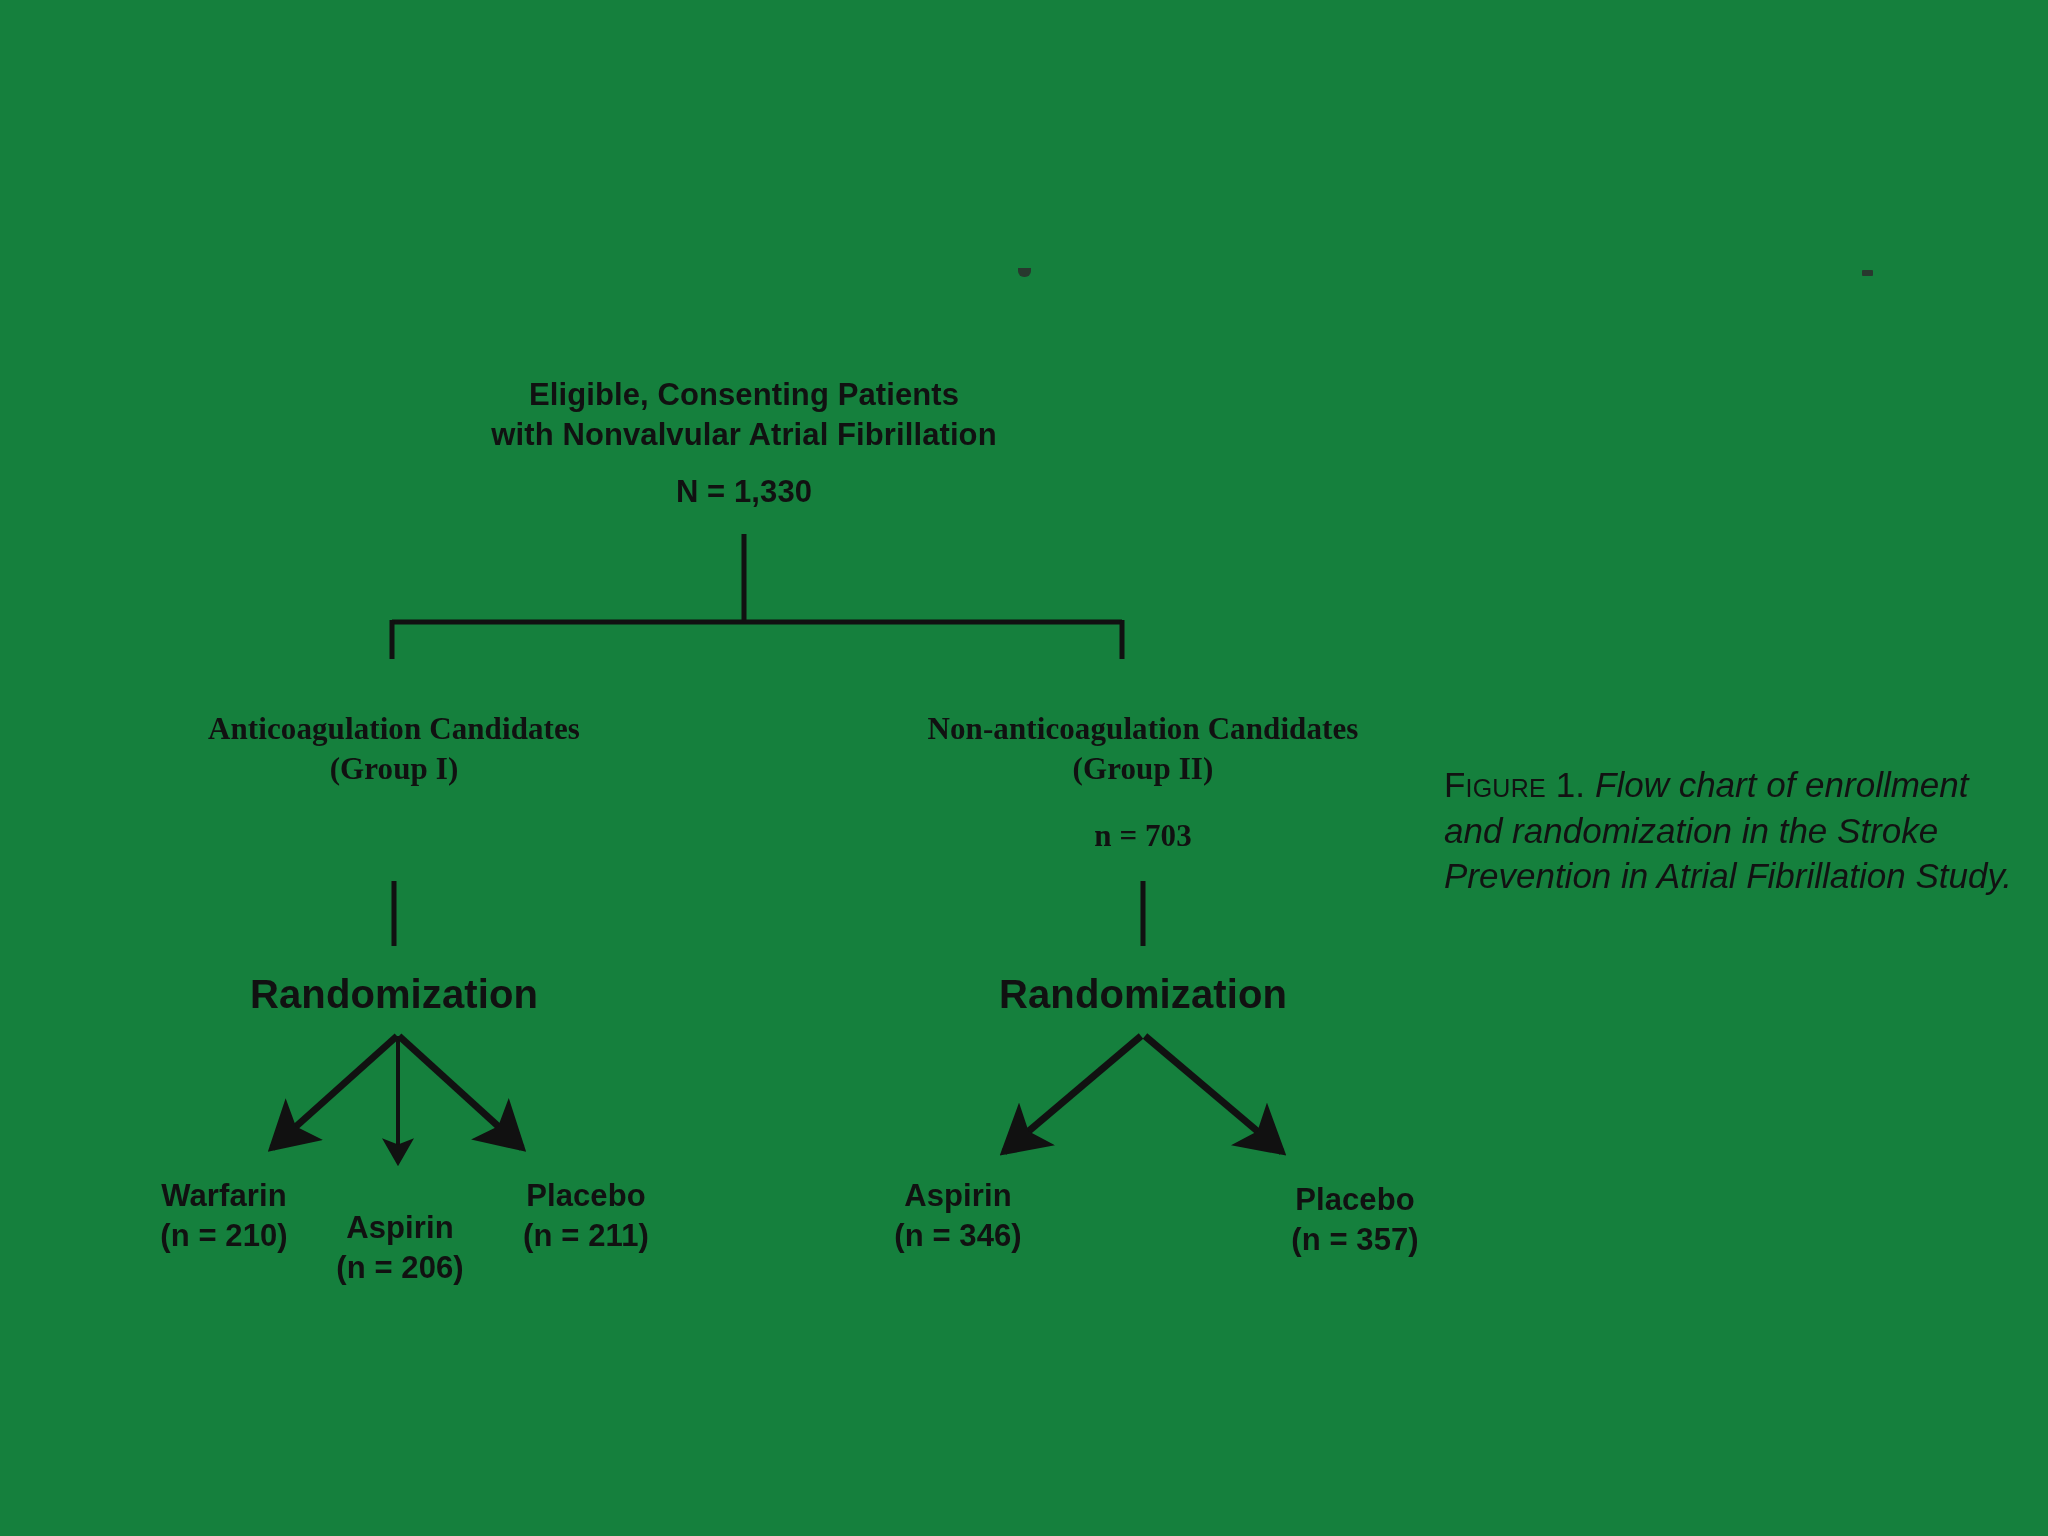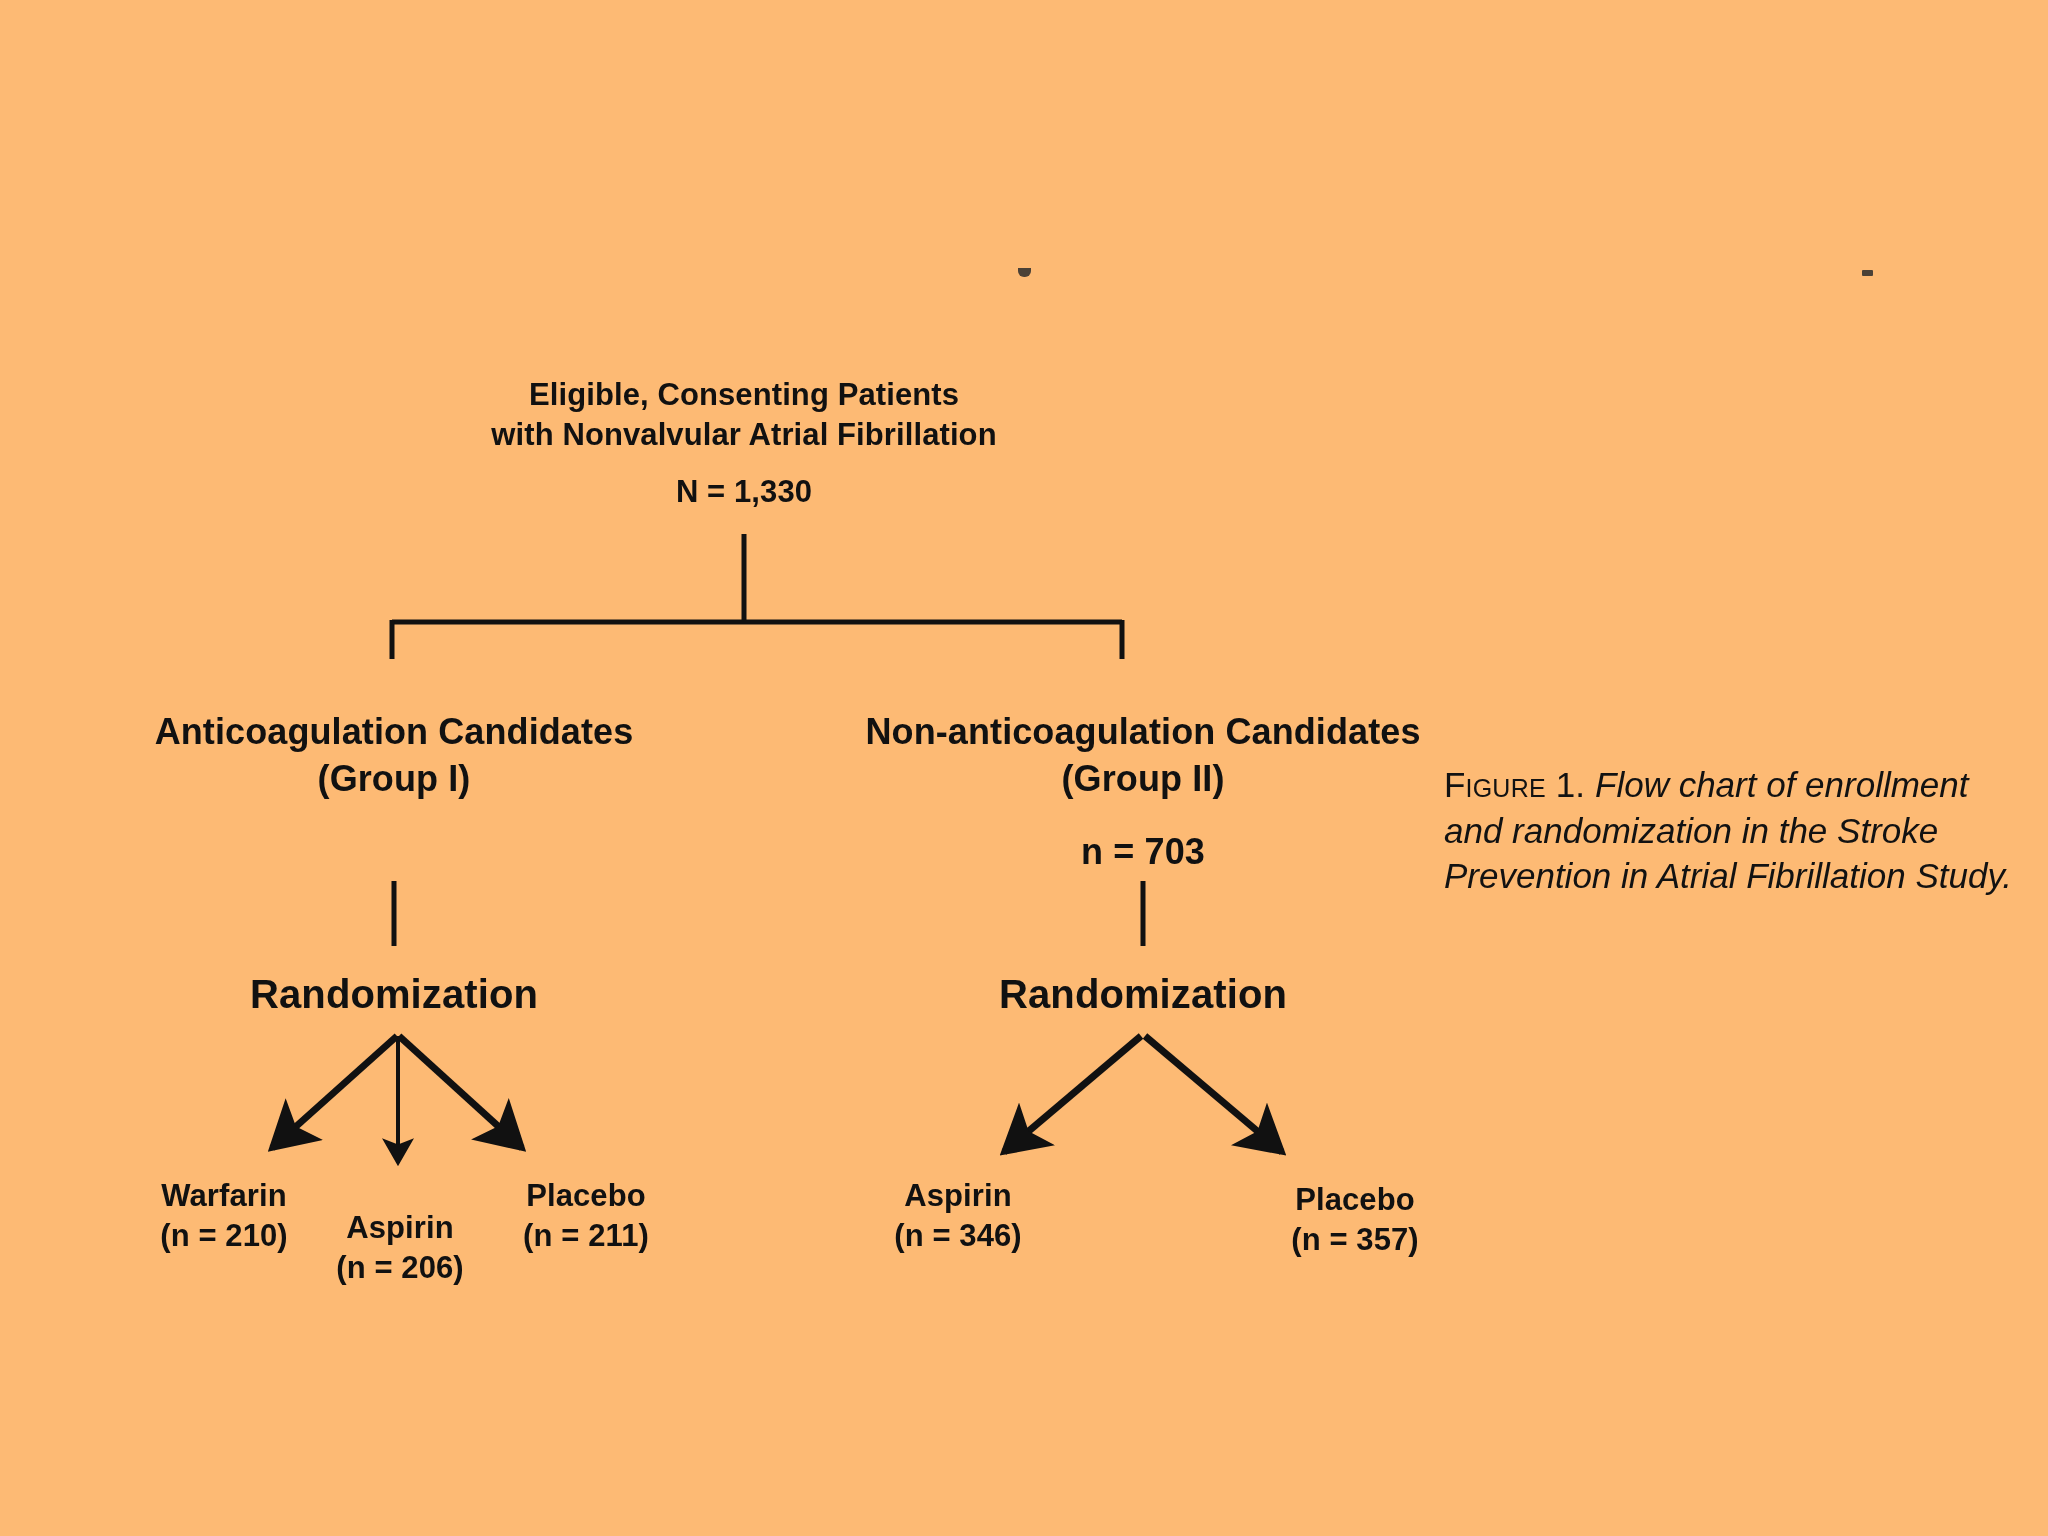--- a/index.html
+++ b/index.html
@@ -14,40 +14,40 @@
     position: relative;
     overflow: hidden;
     font-family: "Liberation Sans", sans-serif;
     color: #111111;
     -webkit-font-smoothing: antialiased;
   }
 
   #figure-root {
     position: absolute;
     inset: 0;
-    background: #fdba74;
+    background: #15803d;
   }
 
   
   .node {
     position: absolute;
     text-align: center;
     line-height: 1.30;
     color: #111111;
     white-space: nowrap;
     font-weight: 600;
     letter-spacing: 0.1px;
   }
   .node .ln {
     display: block;
   }
 
   
   .t-head   { font-size: 31px; }
-  .t-group  { font-size: 36px; }
+  .t-group  { font-size: 31px; font-family: Liberation Serif, serif; }
   .t-rand   { font-size: 40px; }
   .t-arm    { font-size: 31px; }
 
   
   .gap-sm { display:block; height: 16px; }
   .gap-md { display:block; height: 26px; }
 
   
   #connectors {
     position: absolute;

